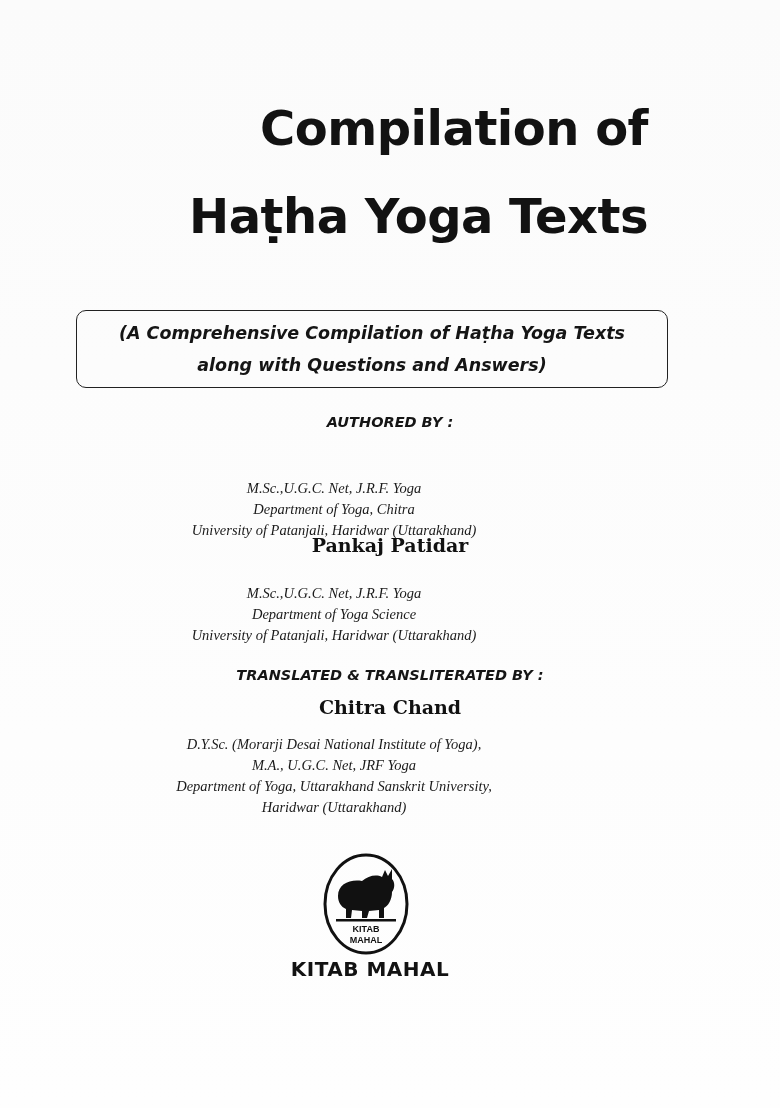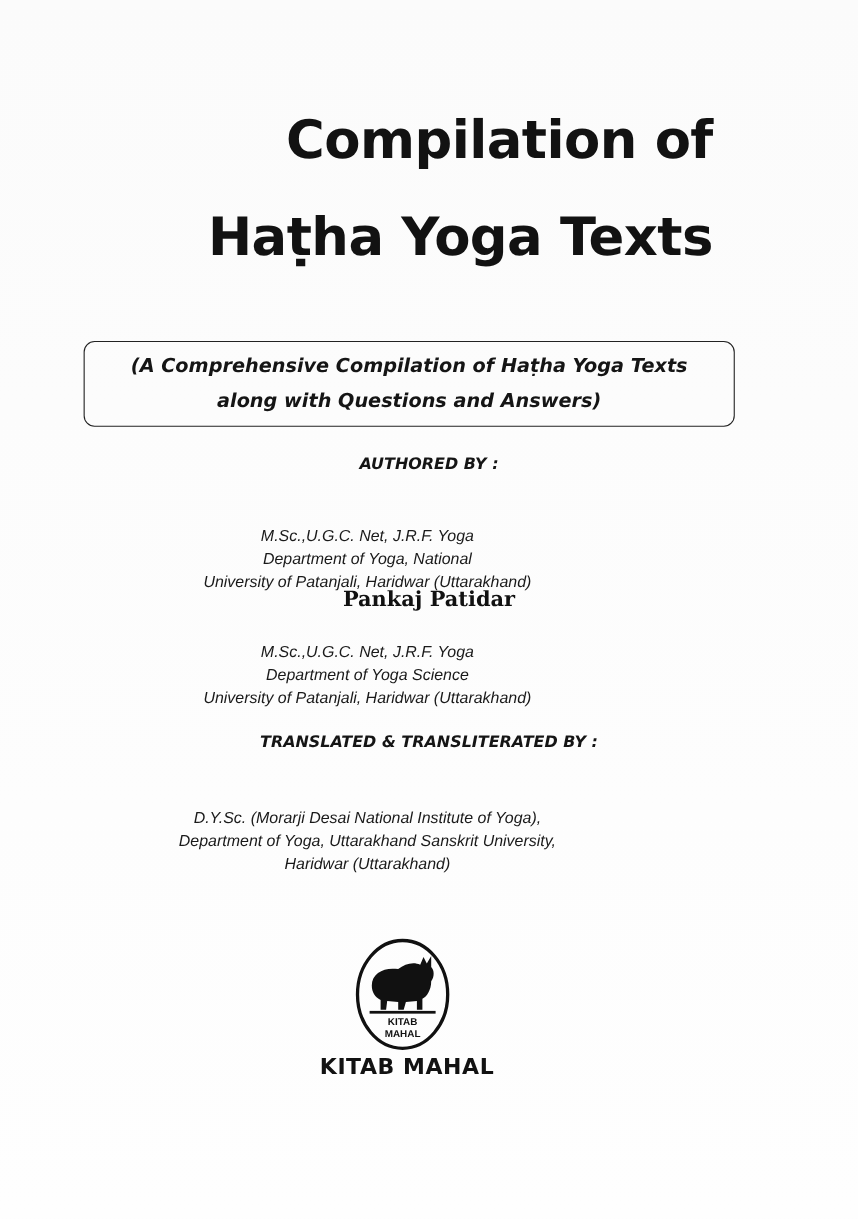--- a/index.html
+++ b/index.html
@@ -30,21 +30,21 @@
   .label {
     position: absolute; left: 0; width: 780px; text-align: center;
     font-family: "DejaVu Sans", sans-serif; font-weight: bold; font-size: 14.5px; color: #151515; font-style: italic;
   }
   .name {
     position: absolute; left: 0; width: 780px; text-align: center;
     font-family: "DejaVu Serif", serif; font-weight: bold; font-size: 19px; color: #111;
   }
   .cred {
     position: absolute; left: 0; width: 668px; text-align: center;
-    font-family: Liberation Sans, sans-serif; font-style: italic; font-size: 14.5px; line-height: 21px; color: #1a1a1a;
+    font-family: Liberation Serif, serif; font-style: italic; font-size: 14.5px; line-height: 21px; color: #1a1a1a;
   }
   .cred div { white-space: nowrap; }
   .logo { position: absolute; left: 322px; top: 852px; width: 88px; height: 104px; }
   .publisher {
     position: absolute; left: 0; width: 740px; top: 957px; text-align: center;
     font-family: "DejaVu Sans", sans-serif; font-weight: bold; font-size: 20px; color: #121212; letter-spacing: 0.5px;
   }
 </style>
 </head>
 <body>
@@ -56,35 +56,37 @@
 
   <div class="subtitle-box">
     <span>(A Comprehensive Compilation of Haṭha Yoga Texts</span>
     <span>along with Questions and Answers)</span>
   </div>
 
   <div class="label" style="top:414px">AUTHORED BY :</div>
 
   <div class="cred" style="top:478px">
     <div>M.Sc.,U.G.C. Net, J.R.F. Yoga</div>
-    <div>Department of Yoga, National</div>
+    <div>Department of Yoga, Chitra</div>
     <div>University of Patanjali, Haridwar (Uttarakhand)</div>
   </div>
 
   <div class="name" style="top:534px">Pankaj Patidar</div>
   <div class="cred" style="top:583px">
     <div>M.Sc.,U.G.C. Net, J.R.F. Yoga</div>
     <div>Department of Yoga Science</div>
     <div>University of Patanjali, Haridwar (Uttarakhand)</div>
   </div>
 
   <div class="label" style="top:667px">TRANSLATED &amp; TRANSLITERATED BY :</div>
 
+  <div class="name" style="top:696px">Chitra Chand</div>
   <div class="cred" style="top:734px">
     <div>D.Y.Sc. (Morarji Desai National Institute of Yoga),</div>
+    <div>M.A., U.G.C. Net, JRF Yoga</div>
     <div>Department of Yoga, Uttarakhand Sanskrit University,</div>
     <div>Haridwar (Uttarakhand)</div>
   </div>
 
   <div class="logo">
     <svg width="88" height="104" viewBox="0 0 88 104">
       <ellipse cx="44" cy="52" rx="41" ry="49" fill="none" stroke="#111" stroke-width="3"></ellipse>
       <path d="M16 44 C16 32 28 27 40 29 C46 24 54 22 60 25 L63 18 L66 24 L70 17 L70 27 C73 30 73 36 70 40 C70 48 66 54 62 56 L62 66 L57 66 L57 58 L47 59 L45 66 L40 66 L40 59 L30 58 L29 66 L24 66 L24 57 C19 55 16 50 16 44 Z" fill="#111"></path>
       <rect x="14" y="67" width="60" height="2.5" fill="#111"></rect>
       <text x="44" y="80" text-anchor="middle" font-family="Liberation Sans, sans-serif" font-size="9" font-weight="bold" fill="#111">KITAB</text>

